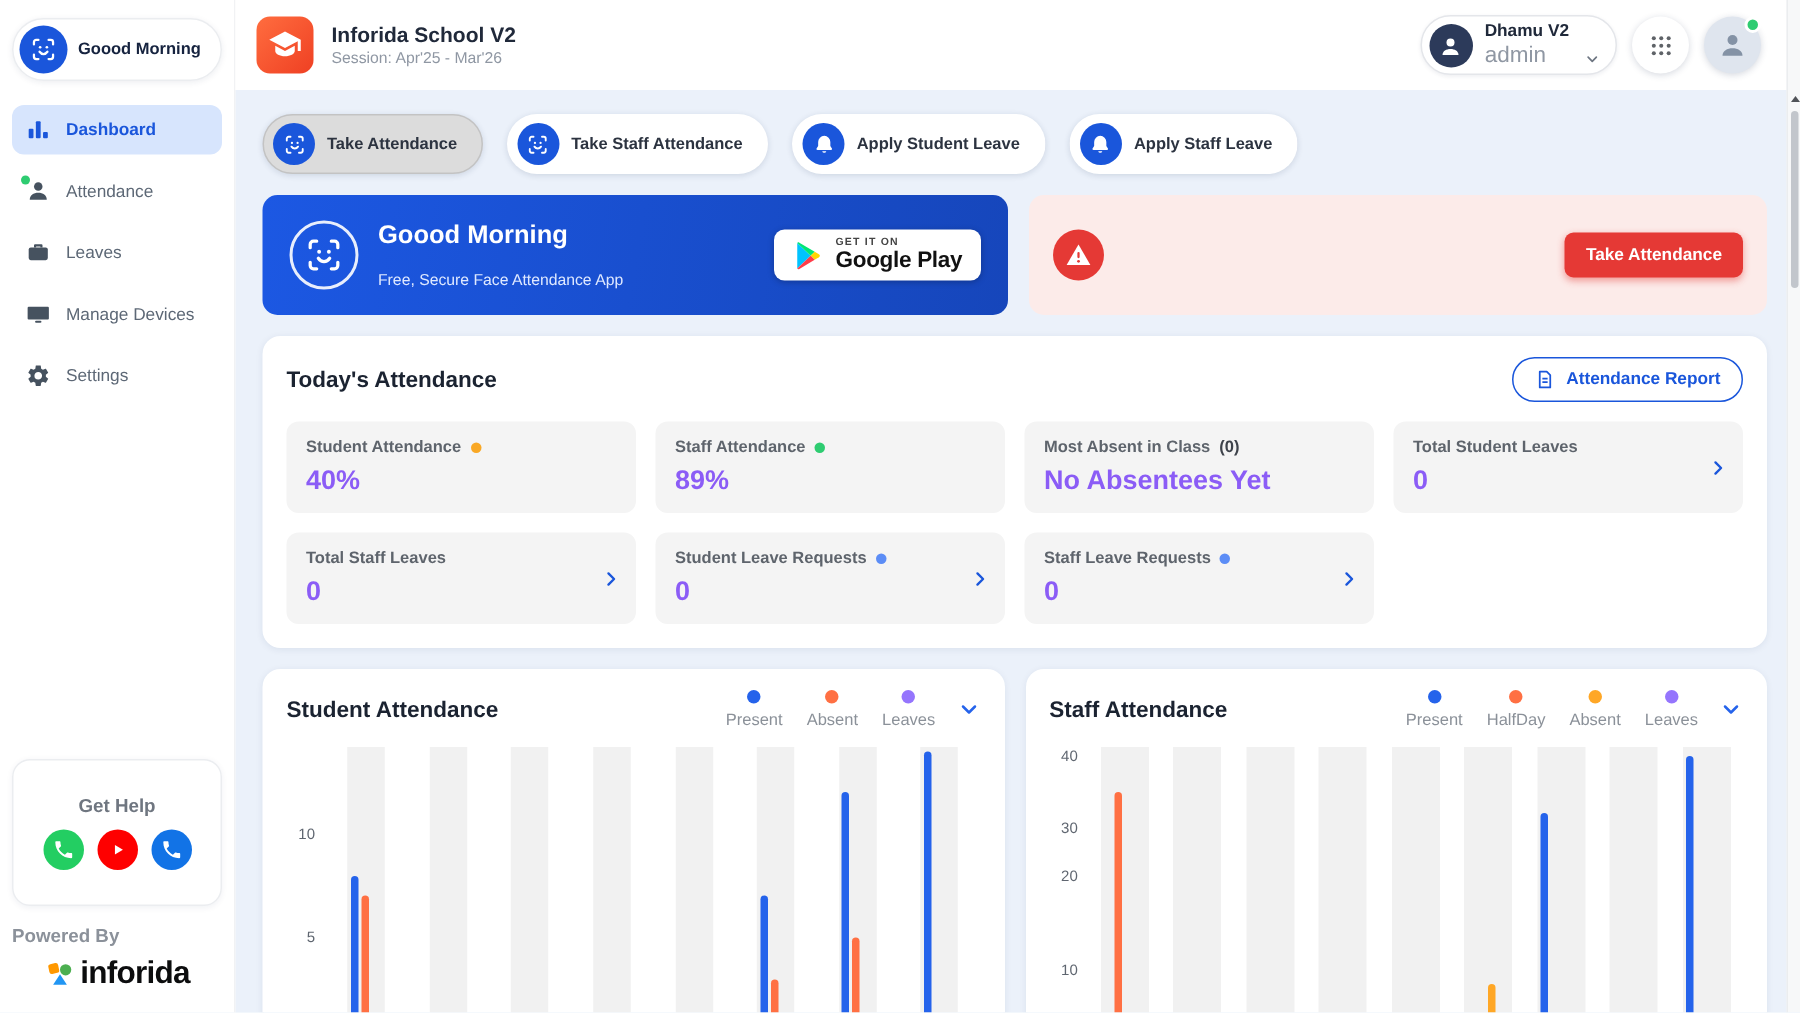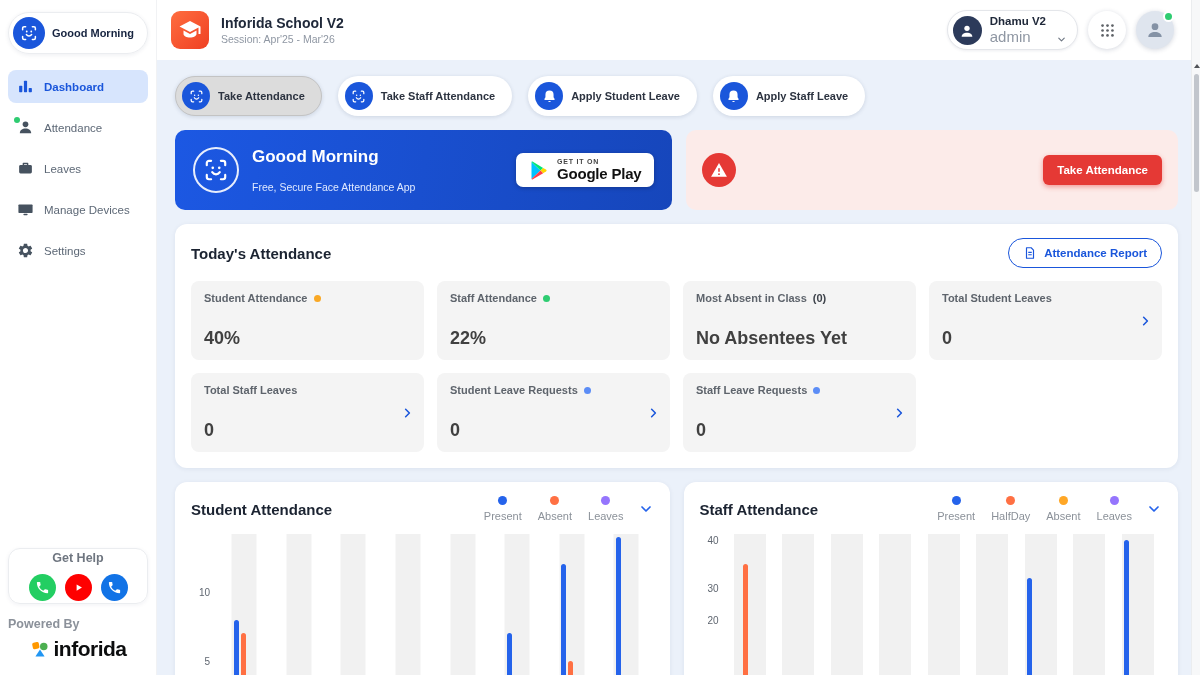--- a/index.html
+++ b/index.html
@@ -14,21 +14,21 @@
 .logo-text{font-size:11px;font-weight:700;color:#16233f}
 .nav{margin-top:16px;display:flex;flex-direction:column;gap:8px}
 .nav-item{display:flex;align-items:center;gap:10px;padding:8px 9px;border-radius:8px;cursor:pointer}
 .nav-label{font-size:11.5px;font-weight:500;color:#5d6876}
 .nav-icon{position:relative;width:17px;height:17px;color:#46525f;display:inline-flex;flex:none}
 .nav-icon svg{width:17px;height:17px}
 .nav-item.active{background:#d7e5fd}
 .nav-item.active .nav-label{color:#1a56db;font-weight:700}
 .nav-item.active .nav-icon{color:#1a56db}
 .nav-status-dot{position:absolute;width:6px;height:6px;border-radius:50%;top:-2px;left:-3px}
-.get-help{margin-top:auto;border:1px solid #ebedf0;border-radius:12px;padding:2px 8px;text-align:center;box-shadow:0 1px 4px rgba(20,40,80,.06)}
+.get-help{margin-top:auto;border:1px solid #ebedf0;border-radius:12px;padding:23px 8px;text-align:center;box-shadow:0 1px 4px rgba(20,40,80,.06)}
 .get-help-title{font-size:12.5px;font-weight:700;color:#6f7680;margin-bottom:9px}
 .help-icons{display:flex;justify-content:center;gap:9px}
 .help-badge{width:27px;height:27px;border-radius:50%;display:flex;align-items:center;justify-content:center;color:#fff;cursor:pointer}
 .help-badge svg{width:15px;height:15px}
 .help-whatsapp{background:#23ce62}
 .help-youtube{background:#fe0000}
 .help-phone{background:#1273e6}
 .powered-by{margin:13px 0 6px;text-align:left;font-size:12.5px;font-weight:700;color:#8b919a}
 .brand-row{display:flex;align-items:center;justify-content:center;gap:4px}
 .brand-icon{display:inline-flex}
@@ -88,21 +88,21 @@
 .today-title{font-size:15px;font-weight:700;color:#1b2331}
 .report-btn{display:flex;align-items:center;gap:7px;background:#fff;border:1.5px solid #1a56db;color:#1a56db;border-radius:18px;padding:7px 14px;font-size:11.5px;font-weight:700;cursor:pointer;font-family:inherit}
 .report-icn{display:inline-flex}
 .report-icn svg{width:14px;height:14px}
 .stats-grid{display:grid;grid-template-columns:repeat(4,1fr);gap:13px}
 .stat-tile{position:relative;background:#f4f4f4;border-radius:8px;padding:11px 26px 11px 13px;min-height:58px}
 .stat-label-row{display:flex;align-items:center;gap:6px}
 .stat-label{font-size:11px;font-weight:600;color:#5e646c;white-space:nowrap}
 .stat-dot{width:7px;height:7px;border-radius:50%;flex:none}
 .stat-suffix{font-size:11px;font-weight:700;color:#3e434b}
-.stat-value{margin-top:24px;font-size:18px;font-weight:700;color:#404040;white-space:nowrap}
+.stat-value{margin-top:6px;font-size:18px;font-weight:700;color:#8b5cf6;white-space:nowrap}
 .stat-chevron{position:absolute;right:9px;top:50%;transform:translateY(-50%);color:#1a56db;display:inline-flex;cursor:pointer}
 .stat-chevron svg{width:15px;height:15px}
 
 .charts-row{display:flex;gap:14px}
 .chart-card{flex:1;background:#fff;border-radius:12px;padding:14px 16px;height:282px;box-shadow:0 1px 5px rgba(20,44,91,.07);overflow:hidden}
 .chart-head{display:flex;align-items:center}
 .chart-title{font-size:15px;font-weight:700;color:#1b2331}
 .legend{margin-left:auto;display:flex;gap:16px}
 .legend-item{display:flex;flex-direction:column;align-items:center;gap:5px}
 .legend-dot{width:9px;height:9px;border-radius:50%}
@@ -393,21 +393,21 @@
                 <span class="stat-label">Student Attendance</span>
                 <span class="stat-dot" style="background: rgb(249, 168, 37);"></span>
               </div>
               <div class="stat-value">40%</div>
             </div>
             <div class="stat-tile">
               <div class="stat-label-row">
                 <span class="stat-label">Staff Attendance</span>
                 <span class="stat-dot" style="background: rgb(46, 204, 113);"></span>
               </div>
-              <div class="stat-value">22%</div>
+              <div class="stat-value">89%</div>
             </div>
             <div class="stat-tile">
               <div class="stat-label-row">
                 <span class="stat-label">Most Absent in Class</span>
                 <span class="stat-suffix">(0)</span>
               </div>
               <div class="stat-value">No Absentees Yet</div>
             </div>
             <div class="stat-tile">
               <div class="stat-label-row">

